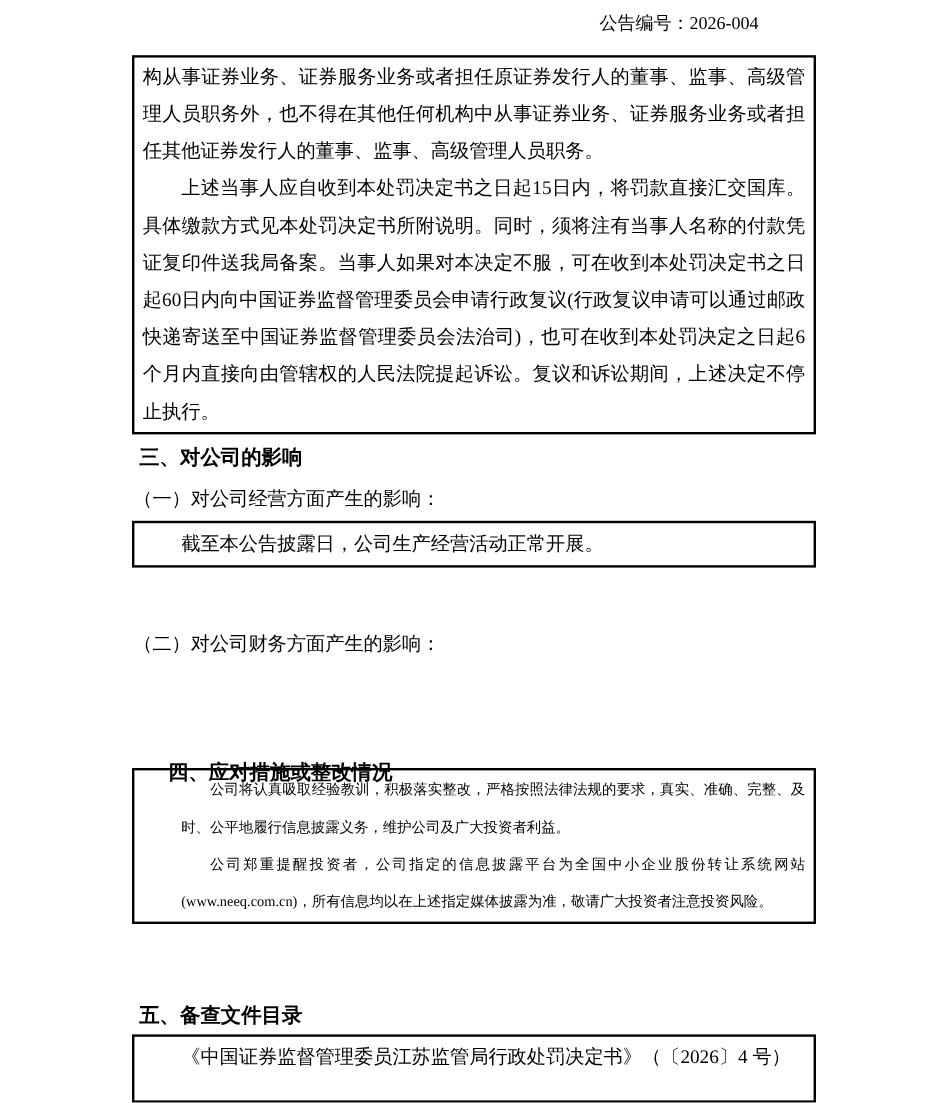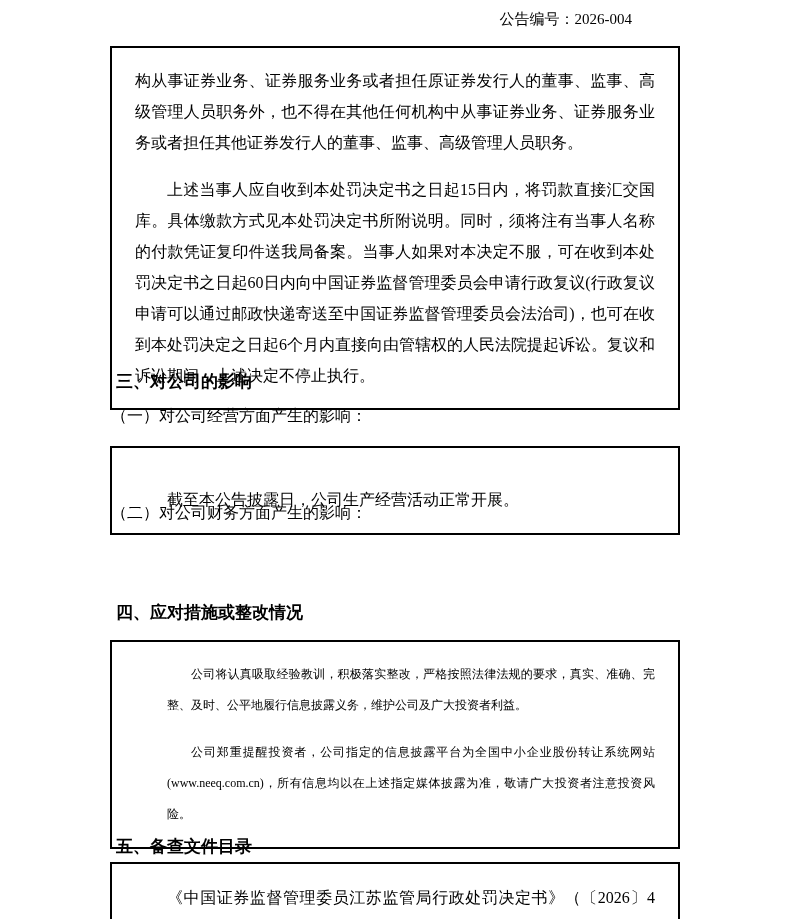--- a/index.html
+++ b/index.html
@@ -29,50 +29,50 @@
     width: 570px;
     box-sizing: border-box;
     border: 2px solid #000000;
     padding: 1px 7px;
     font-size: 16px;
     line-height: 31px;
     text-align: justify;
     text-justify: inter-ideograph;
   }
   .tbox p {
-    margin: 16px;
+    margin: 0;
   }
   .indent {
     text-indent: 2em;
   }
   .box1 { top: 46px; }
-  .box2 { top: 446px; padding-top: 20px; padding-bottom: 2px; }
+  .box2 { top: 434px; padding-top: 2px; padding-bottom: 2px; }
   .box3 { top: 529px; }
   .box4 { top: 640px; font-size: 12px; padding-left: 39px; }
   .box5 { top: 862px; padding-top: 2px; padding-bottom: 20px; }
   .sec-heading {
     position: absolute;
     left: 116px;
     font-size: 17px;
     font-weight: bold;
     white-space: nowrap;
     text-align: right;
   }
   .h3 { top: 370px; }
-  .h4 { top: 601px; }
+  .h4 { top: 632px; margin-left: 24px; }
   .h5 { top: 835px; }
   .sub-label {
     position: absolute;
     left: 111px;
     font-size: 16px;
     white-space: nowrap;
     text-align: right;
   }
   .l1 { top: 406px; }
-  .l2 { top: 503px; }
+  .l2 { top: 527px; }
   .l3 { top: 566px; }
 </style>
 </head>
 <body>
 
 <div class="page">
 
   <div class="doc-number">公告编号：2026-004</div>
 
   <div class="tbox box1">

